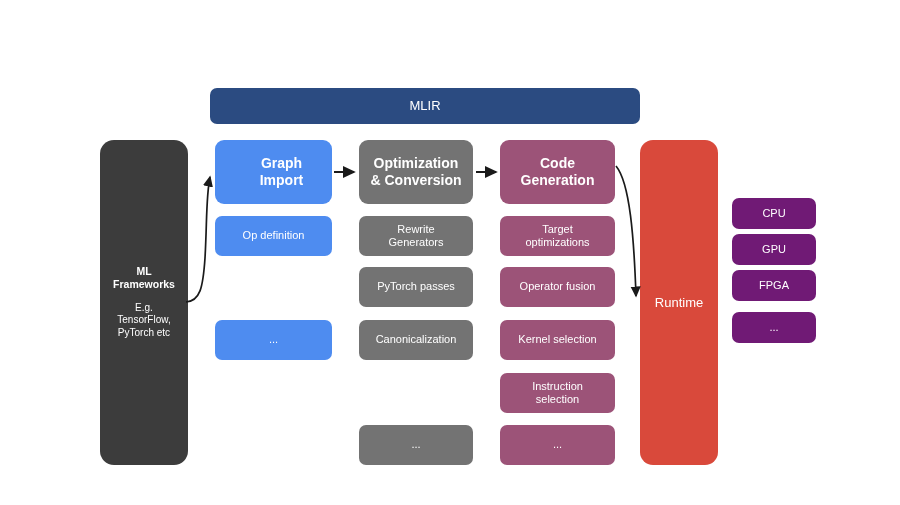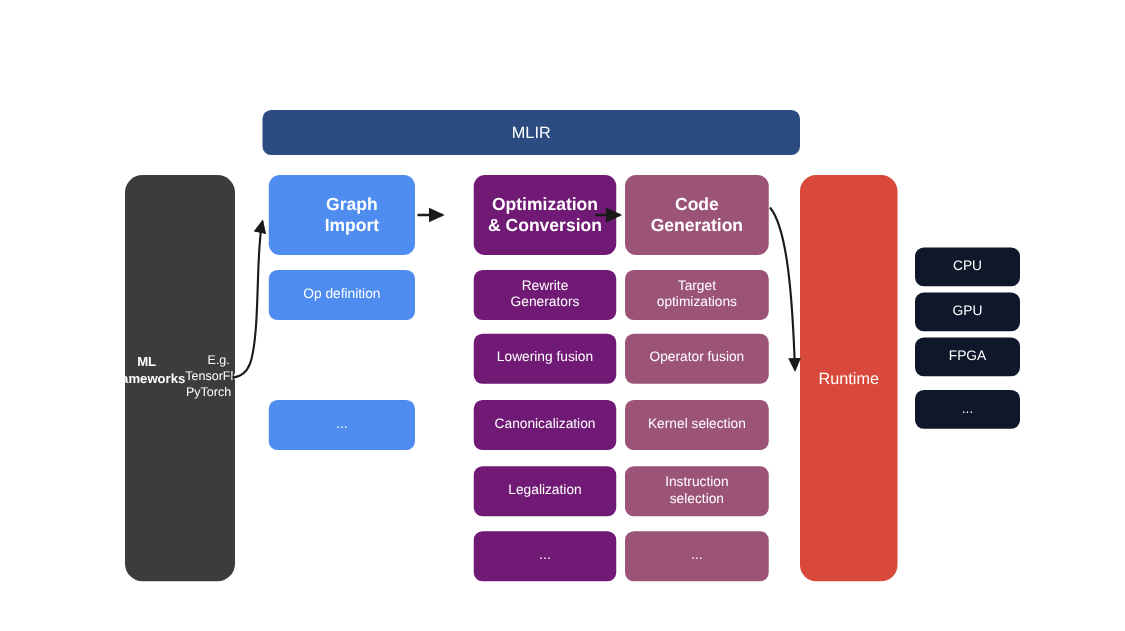--- a/index.html
+++ b/index.html
@@ -39,21 +39,21 @@
     font-size: 13px;
     border-radius: 7px;
   }
 
   
   #ml-frameworks {
     left: 100px; top: 140px;
     width: 88px; height: 325px;
     background: #3C3C3C;
     border-radius: 14px;
-    flex-direction: row;
+    flex-direction: column;
     justify-content: center;
     font-size: 10px;
   }
   #ml-frameworks .fw-title {
     font-weight: bold;
     font-size: 10.5px;
     margin-bottom: 11px;
     white-space: pre-line;
   }
   #ml-frameworks .fw-sub {
@@ -71,36 +71,36 @@
     border-radius: 9px;
   }
   
   .sub-item {
     font-size: 11px;
     white-space: pre-line;
     border-radius: 7px;
   }
 
   .col-blue   { background: #4E8CF0; }
-  .col-orange { background: #701a75; margin-left: 20px; }
+  .col-orange { background: #737373; }
   .col-purple { background: #9C5378; }
 
   #runtime {
     left: 640px; top: 140px;
     width: 78px; height: 325px;
     background: #D9493B;
     border-radius: 13px;
     font-size: 13px;
   }
 
   .hw-box {
     left: 732px;
     width: 84px;
     height: 31px;
-    background: #0f172a;
+    background: #701a75;
     font-size: 11px;
     border-radius: 7px;
   }
 
   
   #arrows {
     position: absolute;
     left: 0; top: 0;
     width: 900px; height: 505px;
     pointer-events: none;
@@ -123,23 +123,22 @@
 
   <div class="box stage-head col-blue" style="left:215px; top:140px; width:117px;padding-left:22px;">Graph
 Import</div>
   <div class="box sub-item col-blue" style="left:215px; top:216px; width:117px; height:40px;">Op definition</div>
   <div class="box sub-item col-blue" style="left:215px; top:320px; width:117px; height:40px;">...</div>
 
   <div class="box stage-head col-orange" style="left:359px; top:140px; width:114px;">Optimization
 &amp; Conversion</div>
   <div class="box sub-item col-orange" style="left:359px; top:216px; width:114px; height:40px;">Rewrite
 Generators</div>
-  <div class="box sub-item col-orange" style="left:359px; top:267px; width:114px; height:40px;">Lowering fusion</div>
+  <div class="box sub-item col-orange" style="left:359px; top:267px; width:114px; height:40px;">PyTorch passes</div>
   <div class="box sub-item col-orange" style="left:359px; top:320px; width:114px; height:40px;">Canonicalization</div>
-  <div class="box sub-item col-orange" style="left:359px; top:373px; width:114px; height:40px;">Legalization</div>
   <div class="box sub-item col-orange" style="left:359px; top:425px; width:114px; height:40px;">...</div>
 
   <div class="box stage-head col-purple" style="left:500px; top:140px; width:115px;">Code
 Generation</div>
   <div class="box sub-item col-purple" style="left:500px; top:216px; width:115px; height:40px;">Target
 optimizations</div>
   <div class="box sub-item col-purple" style="left:500px; top:267px; width:115px; height:40px;">Operator fusion</div>
   <div class="box sub-item col-purple" style="left:500px; top:320px; width:115px; height:40px;">Kernel selection</div>
   <div class="box sub-item col-purple" style="left:500px; top:373px; width:115px; height:40px;">Instruction
 selection</div>

